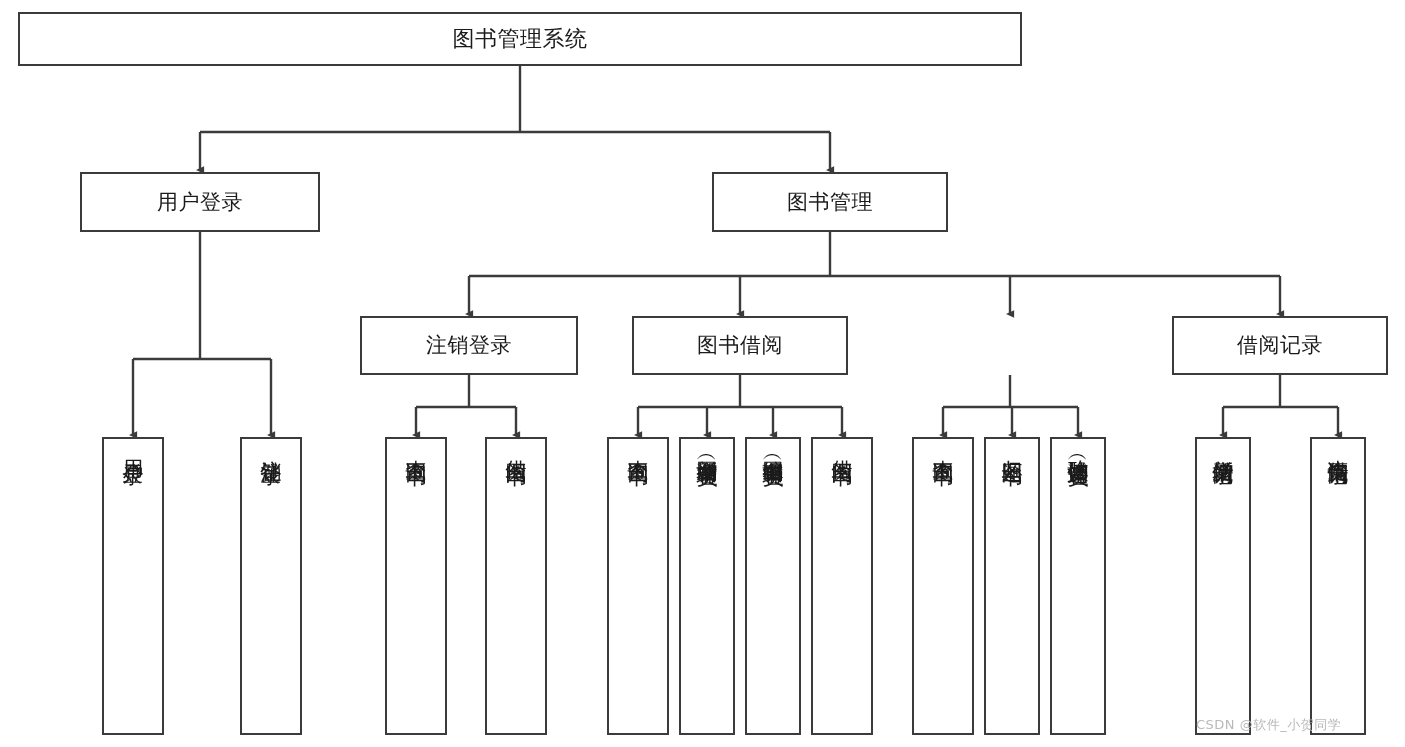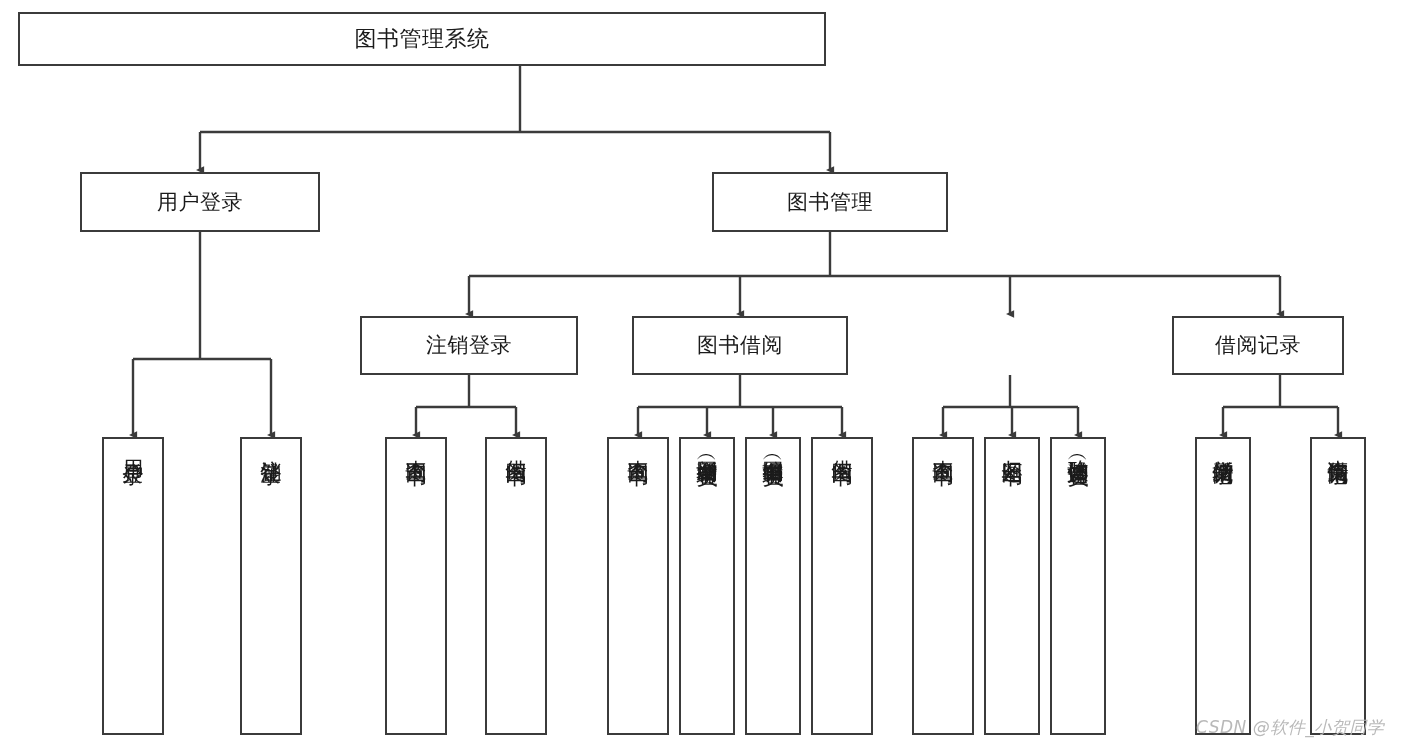--- a/index.html
+++ b/index.html
@@ -61,25 +61,24 @@
     line-height: 1.05;
     letter-spacing: 2px;
     white-space: nowrap;
   }
   .node.vert.tall .label {
     letter-spacing: 1px;
   }
   .watermark {
     position: absolute;
     color: #b9b9b9;
-    font-size: 17px;
+    font-size: 13px;
     white-space: nowrap;
     z-index: 5;
     letter-spacing: 0.5px;
-    font-style: italic;
   }
 </style>
 </head>
 <body>
 
 <div id="canvas">
   <svg id="edges" viewBox="0 0 1405 747">
     <defs>
       <marker id="arrowhead" markerWidth="9" markerHeight="9" refX="4.2" refY="4.5" orient="auto" markerUnits="userSpaceOnUse">
         <path d="M0.4,0.4 L8.0,0.4 L4.2,8.6 Z" fill="#3b3b3b"></path>
@@ -115,42 +114,42 @@
         <path d="M943,407 L943,435" marker-end="url(#arrowhead)"></path>
         <path d="M1012,407 L1012,435" marker-end="url(#arrowhead)"></path>
         <path d="M1078,407 L1078,435" marker-end="url(#arrowhead)"></path>
         <path d="M1280,375 L1280,407"></path>
         <path d="M1223,407 L1338,407"></path>
         <path d="M1223,407 L1223,435" marker-end="url(#arrowhead)"></path>
         <path d="M1338,407 L1338,435" marker-end="url(#arrowhead)"></path>
       </g>
   </svg>
 
-  <div class="node root horiz" style="left:18px;top:12px;width:808px;height:54px;">
+  <div class="node root horiz" style="left:18px;top:12px;width:1004px;height:54px;">
     <span class="label">图书管理系统</span>
   </div>
 
   <div class="node horiz" style="left:80px;top:172px;width:240px;height:60px;">
     <span class="label">用户登录</span>
   </div>
 
   <div class="node horiz" style="left:712px;top:172px;width:236px;height:60px;">
     <span class="label">图书管理</span>
   </div>
 
   <div class="node horiz" style="left:360px;top:316px;width:218px;height:59px;">
     <span class="label">注销登录</span>
   </div>
 
   <div class="node horiz" style="left:632px;top:316px;width:216px;height:59px;">
     <span class="label">图书借阅</span>
   </div>
 
 
-  <div class="node horiz" style="left:1172px;top:316px;width:172px;height:59px;">
+  <div class="node horiz" style="left:1172px;top:316px;width:216px;height:59px;">
     <span class="label">借阅记录</span>
   </div>
 
   <div class="node vert" style="left:102px;top:437px;width:62px;height:298px;">
     <span class="label">用户登录</span>
   </div>
 
   <div class="node vert" style="left:240px;top:437px;width:62px;height:298px;">
     <span class="label">注销登录</span>
   </div>

